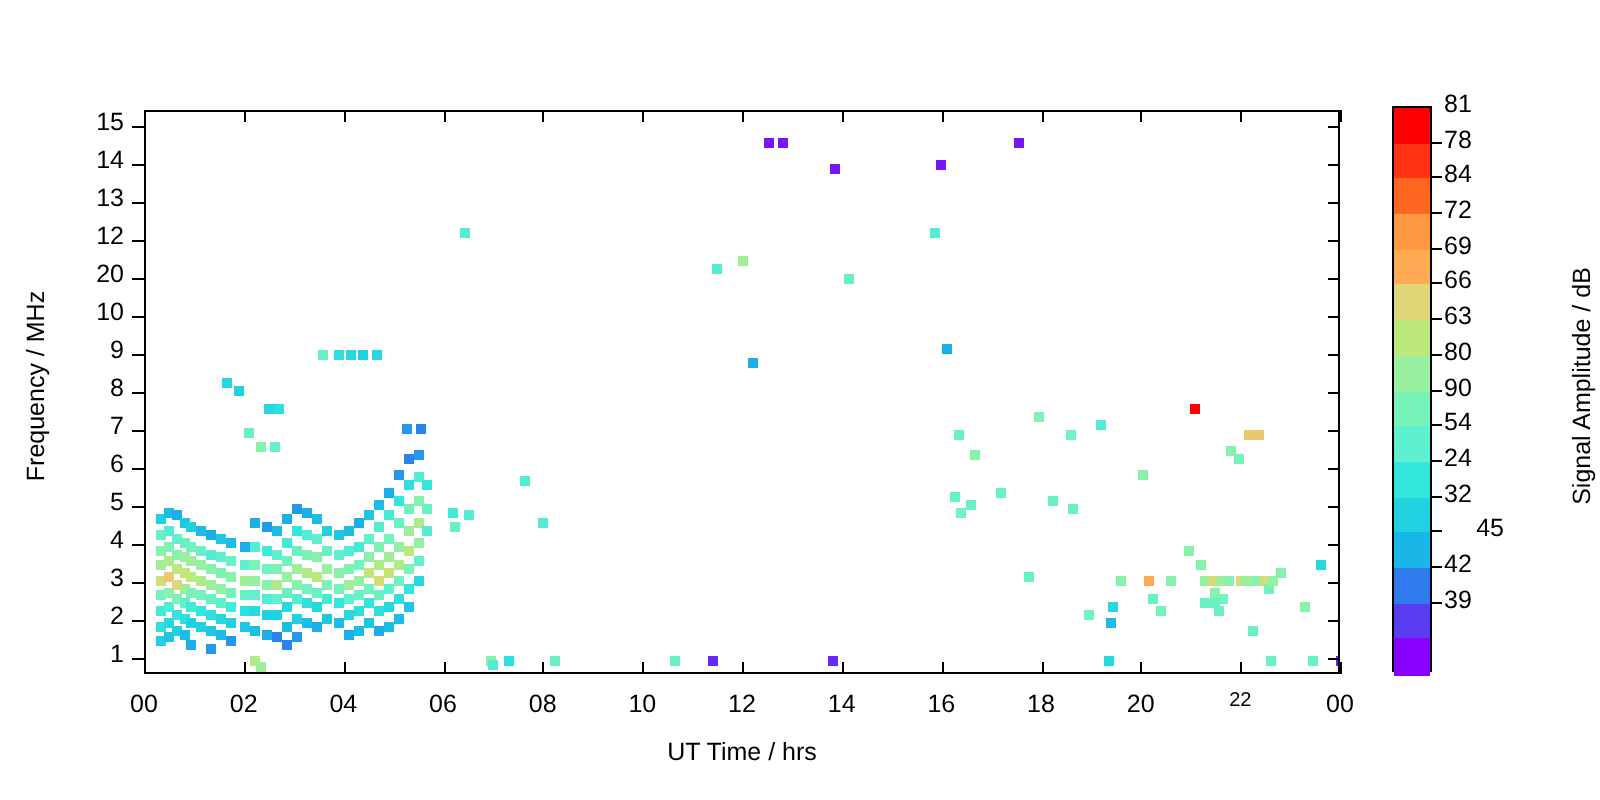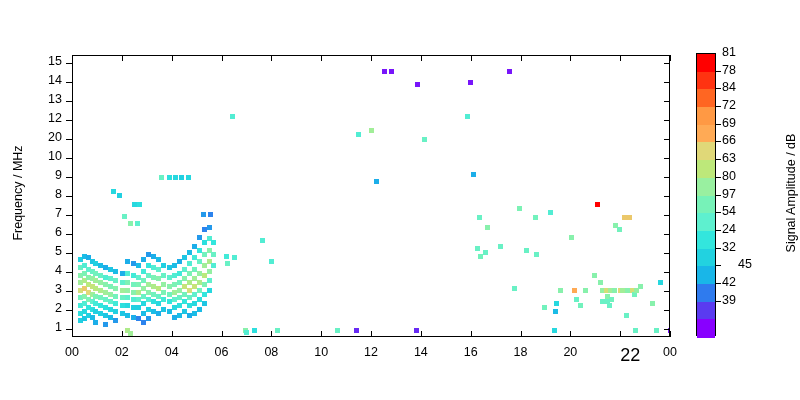--- a/index.html
+++ b/index.html
@@ -433,26 +433,27 @@
       <div style="position: absolute; height: 6px; width: 0px; border-left: 1.3px solid rgb(0, 0, 0); left: 470.667px; top: 55px;"></div>
       <div style="position: absolute; font-size: 12.5px; text-align: center; width: 40px; color: rgb(0, 0, 0); left: 450.667px; top: 345px;">16</div>
       <div style="position: absolute; height: 6px; width: 0px; border-left: 1.3px solid rgb(0, 0, 0); left: 520.5px; top: 331px;"></div>
       <div style="position: absolute; height: 6px; width: 0px; border-left: 1.3px solid rgb(0, 0, 0); left: 520.5px; top: 55px;"></div>
       <div style="position: absolute; font-size: 12.5px; text-align: center; width: 40px; color: rgb(0, 0, 0); left: 500.5px; top: 345px;">18</div>
       <div style="position: absolute; height: 6px; width: 0px; border-left: 1.3px solid rgb(0, 0, 0); left: 570.333px; top: 331px;"></div>
       <div style="position: absolute; height: 6px; width: 0px; border-left: 1.3px solid rgb(0, 0, 0); left: 570.333px; top: 55px;"></div>
       <div style="position: absolute; font-size: 12.5px; text-align: center; width: 40px; color: rgb(0, 0, 0); left: 550.333px; top: 345px;">20</div>
       <div style="position: absolute; height: 6px; width: 0px; border-left: 1.3px solid rgb(0, 0, 0); left: 620.167px; top: 331px;"></div>
       <div style="position: absolute; height: 6px; width: 0px; border-left: 1.3px solid rgb(0, 0, 0); left: 620.167px; top: 55px;"></div>
-      <div style="position: absolute; font-size: 18px; text-align: right; width: 40px; color: rgb(0, 0, 0); left: 600.167px; top: 345px;">22</div>
+      <div style="position: absolute; font-size: 10px; text-align: center; width: 40px; color: rgb(0, 0, 0); left: 600.167px; top: 345px;">22</div>
       <div style="position: absolute; height: 6px; width: 0px; border-left: 1.3px solid rgb(0, 0, 0); left: 670px; top: 331px;"></div>
       <div style="position: absolute; height: 6px; width: 0px; border-left: 1.3px solid rgb(0, 0, 0); left: 670px; top: 55px;"></div>
       <div style="position: absolute; font-size: 12.5px; text-align: center; width: 40px; color: rgb(0, 0, 0); left: 650px; top: 345px;">00</div>
     </div>
 
+  <div class="xaxis-title">UT Time / hrs</div>
   <div class="yaxis-title">Frequency / MHz</div>
 
   <div class="cbar" id="cbar">
       <div class="cband" style="top: 0px; height: 18.2875px; background: rgb(255, 0, 0);"></div>
       <div class="cband" style="top: 17.6875px; height: 18.2875px; background: rgb(255, 51, 17);"></div>
       <div class="cband" style="top: 35.375px; height: 18.2875px; background: rgb(255, 102, 34);"></div>
       <div class="cband" style="top: 53.0625px; height: 18.2875px; background: rgb(255, 153, 68);"></div>
       <div class="cband" style="top: 70.75px; height: 18.2875px; background: rgb(255, 170, 85);"></div>
       <div class="cband" style="top: 88.4375px; height: 18.2875px; background: rgb(224, 216, 120);"></div>
       <div class="cband" style="top: 106.125px; height: 18.2875px; background: rgb(189, 232, 122);"></div>
@@ -476,21 +477,21 @@
       <div style="position: absolute; font-size: 12.5px; text-align: left; width: 30px; color: rgb(0, 0, 0); left: 722px; top: 98.0625px;">72</div>
       <div style="position: absolute; width: 5px; height: 0px; border-top: 1.1px solid rgb(0, 0, 0); left: 716px; top: 123.75px;"></div>
       <div style="position: absolute; font-size: 12.5px; text-align: left; width: 30px; color: rgb(0, 0, 0); left: 722px; top: 115.75px;">69</div>
       <div style="position: absolute; width: 5px; height: 0px; border-top: 1.1px solid rgb(0, 0, 0); left: 716px; top: 141.438px;"></div>
       <div style="position: absolute; font-size: 12.5px; text-align: left; width: 30px; color: rgb(0, 0, 0); left: 722px; top: 133.438px;">66</div>
       <div style="position: absolute; width: 5px; height: 0px; border-top: 1.1px solid rgb(0, 0, 0); left: 716px; top: 159.125px;"></div>
       <div style="position: absolute; font-size: 12.5px; text-align: left; width: 30px; color: rgb(0, 0, 0); left: 722px; top: 151.125px;">63</div>
       <div style="position: absolute; width: 5px; height: 0px; border-top: 1.1px solid rgb(0, 0, 0); left: 716px; top: 176.812px;"></div>
       <div style="position: absolute; font-size: 12.5px; text-align: left; width: 30px; color: rgb(0, 0, 0); left: 722px; top: 168.812px;">80</div>
       <div style="position: absolute; width: 5px; height: 0px; border-top: 1.1px solid rgb(0, 0, 0); left: 716px; top: 194.5px;"></div>
-      <div style="position: absolute; font-size: 12.5px; text-align: left; width: 30px; color: rgb(0, 0, 0); left: 722px; top: 186.5px;">97</div>
+      <div style="position: absolute; font-size: 12.5px; text-align: left; width: 30px; color: rgb(0, 0, 0); left: 722px; top: 186.5px;">90</div>
       <div style="position: absolute; width: 5px; height: 0px; border-top: 1.1px solid rgb(0, 0, 0); left: 716px; top: 212.188px;"></div>
       <div style="position: absolute; font-size: 12.5px; text-align: left; width: 30px; color: rgb(0, 0, 0); left: 722px; top: 204.188px;">54</div>
       <div style="position: absolute; width: 5px; height: 0px; border-top: 1.1px solid rgb(0, 0, 0); left: 716px; top: 229.875px;"></div>
       <div style="position: absolute; font-size: 12.5px; text-align: left; width: 30px; color: rgb(0, 0, 0); left: 722px; top: 221.875px;">24</div>
       <div style="position: absolute; width: 5px; height: 0px; border-top: 1.1px solid rgb(0, 0, 0); left: 716px; top: 247.562px;"></div>
       <div style="position: absolute; font-size: 12.5px; text-align: left; width: 30px; color: rgb(0, 0, 0); left: 722px; top: 239.562px;">32</div>
       <div style="position: absolute; width: 5px; height: 0px; border-top: 1.1px solid rgb(0, 0, 0); left: 716px; top: 265.25px;"></div>
       <div style="position: absolute; font-size: 12.5px; text-align: right; width: 30px; color: rgb(0, 0, 0); left: 722px; top: 257.25px;">45</div>
       <div style="position: absolute; width: 5px; height: 0px; border-top: 1.1px solid rgb(0, 0, 0); left: 716px; top: 282.938px;"></div>
       <div style="position: absolute; font-size: 12.5px; text-align: left; width: 30px; color: rgb(0, 0, 0); left: 722px; top: 274.938px;">42</div>

